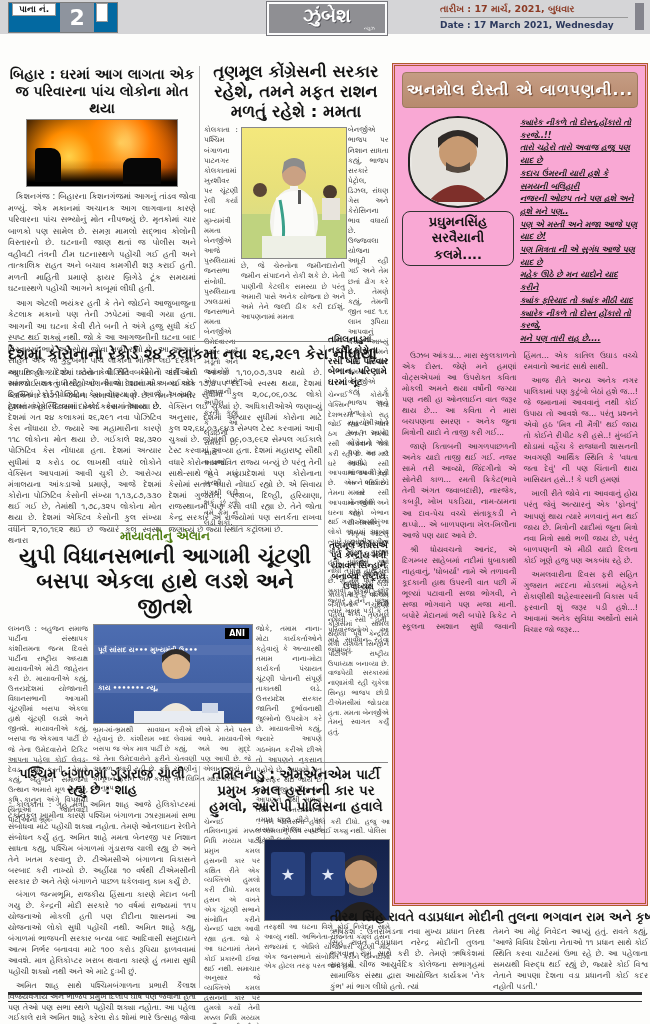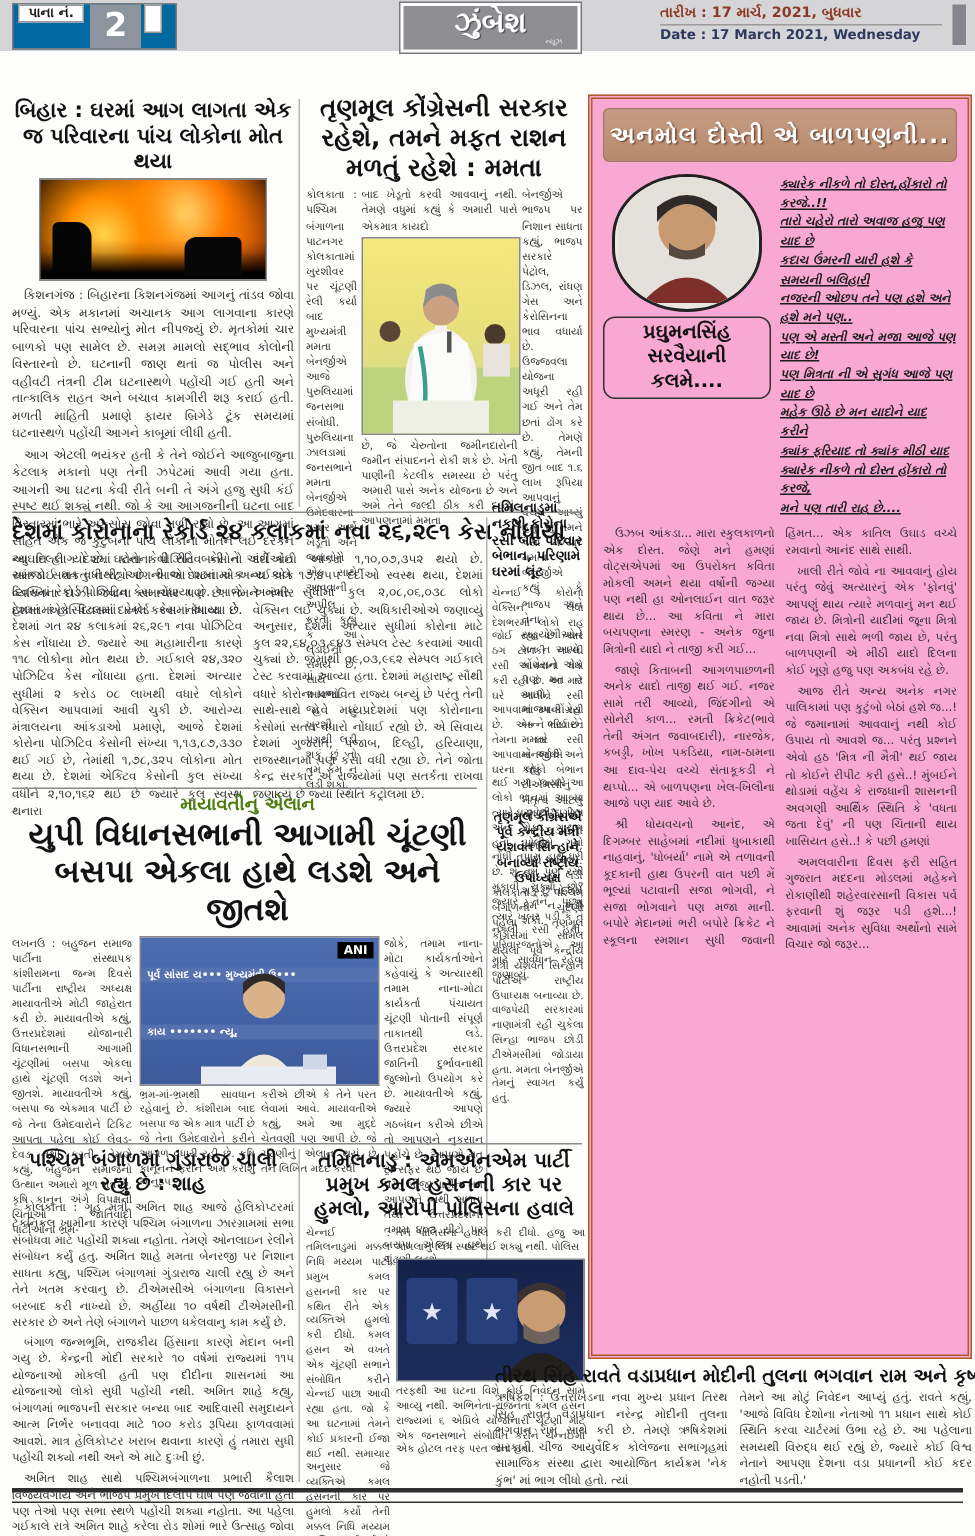--- a/index.html
+++ b/index.html
@@ -100,21 +100,20 @@
   </div>
 </div>
 
 <div class="vrule" style="left:199px;top:66px;height:272px"></div>
 
 <div class="abs" style="left:204px;top:62px;width:184px">
   <div class="hd center" style="font-size:16.5px">તૃણમૂલ કોંગ્રેસની સરકાર રહેશે, તમને મફત રાશન મળતું રહેશે : મમતા</div>
   <div style="display:flex;gap:3px;margin-top:4px">
     <div class="bt" style="width:34px;flex:none;font-size:7.2px">કોલકાતા : પશ્ચિમ બંગાળના પાટનગર કોલકાતામાં ખુરશીવર પર ચૂંટણી રેલી કર્યા બાદ મુખ્યમંત્રી મમતા બેનર્જીએ આજે પુરુલિયામાં જનસભા સંબોધી. પુરુલિયાના ઝાલડામાં જનસભાને મમતા બેનર્જીએ ઉમેદવારના પ્રચાર અર્થે ખેડૂતો અને જવાનોને એક સાથે આવવાની અપીલ કરતા કહ્યું કે આ લડાઈનો સમય છે, સાથે આવજો. જો હું ખુરશી પગથી લડી શકું છું તો તમે કેમ ન લડી શકો.</div>
     <div style="width:104px;flex:none">
-      <div class="bt" style="font-size:7.2px">બાદ ખેડૂતો કરવી આવવાનું નથી. તેમણે વધુમાં કહ્યું કે અમારી પાસે એકમાત્ર કાયદો</div>
       <div class="photo mamataphoto">
         <svg width="104" height="130">
           <rect x="0" y="86" width="104" height="44" fill="#bfd37f"></rect>
           <circle cx="18" cy="62" r="7" fill="#5a4636"></circle>
           <circle cx="88" cy="64" r="7" fill="#4a3a2e"></circle>
           <rect x="80" y="70" width="18" height="22" fill="#e8e4dd"></rect>
           <ellipse cx="52" cy="94" rx="24" ry="34" fill="#f4f3ef"></ellipse>
           <circle cx="52" cy="46" r="12" fill="#caa183"></circle>
           <path d="M40 46 q12 -16 24 0 l-2 -12 q-10 -8 -20 0 z" fill="#8c8c8c"></path>
           <rect x="48" y="58" width="8" height="10" fill="#f4f3ef"></rect>
@@ -245,22 +244,22 @@
       <div>મહેક ઊઠે છે મન યાદોને યાદ કરીને</div>
       <div>ક્યાંક ફરિયાદ તો ક્યાંક મીઠી યાદ</div>
       <div>ક્યારેક નીકળે તો દોસ્ત હોંકારો તો કરજે,</div>
       <div>મને પણ તારી રાહ છે....</div>
     </div>
   </div>
   <div class="anmol-body">
     <p>ઉઝબ આંકડા... મારા સ્કુલકાળનો એક દોસ્ત. જેણે મને હમણાં વોટ્સએપમાં આ ઉપરોક્ત કવિતા મોકલી અમને થયા વર્ષોની જગ્યા પણ નથી હા ઓનલાઈન વાત જરૂર થાય છે... આ કવિતા ને મારા બચપણના સ્મરણ - અનેક જુના મિત્રોની યાદો ને તાજી કરી ગઈ...</p>
     <p>જાણે કિતાબની આગળપાછળની અનેક યાદો તાજી થઈ ગઈ. નજર સામે તરી આવ્યો, જિંદગીનો એ સોનેરી કાળ... રમતી ક્રિકેટ(ભાવે તેની અંગત જવાબદારી), નારજેક, કબડ્ડી, ખોખ પકડિયા, નામ-ઠામના આ દાવ-પેચ વચ્ચે સંતાકૂકડી ને થપ્પો... એ બાળપણના ખેલ-ખિલૌના આજે પણ યાદ આવે છે.</p>
     <p>શ્રી ધોયવચનો આનંદ, એ દિગમ્બર સાહેબમાં નદીમાં ધુબાકાથી નાહવાનું, 'ધોબર્યા' નામે એ તળાવની કૂદકાની હાથ ઉપરની વાત પછી મેં ભૂલ્યાં પટાવાની સજા ભોગવી, ને સજા ભોગવાને પણ મજા માની. બપોરે મેદાનમાં ભરી બપોરે ક્રિકેટ ને સ્કૂલના સ્મશાન સુધી જવાની હિંમત... એક કાતિલ ઉઘાડ વચ્ચે રમવાનો આનંદ સાથે સાથી.</p>
+    <p>આજ રીતે અન્ય અનેક નગર પાલિકામાં પણ કુટુંબો બેઠાં હશે જ...! જે જમાનામાં આવવાનું નથી કોઈ ઉપાય તો આવશે જ... પરંતુ પ્રશ્નને એવો હઠ 'મિત્ર ની મૈત્રી' થઈ જાય તો કોઈને રીપીટ કરી હસે..! મુંબઈને થોડામાં વહેંચ કે રાજધાની શાસનની અવગણી આર્થિક સ્થિતિ કે 'વધતા જતા દેવું' ની પણ ચિંતાની થાય ખાસિયત હસે..! કે પછી હમણાં</p>
     <p>ખાલી રીતે જોવે ના આવવાનું હોય પરંતુ જેવું અત્યારનું એક 'ફોનવું' આપણું થાય ત્યારે મળવાનું મન થઈ જાય છે. મિત્રોની યાદીમાં જૂના મિત્રો નવા મિત્રો સાથે ભળી જાય છે, પરંતુ બાળપણની એ મીઠી યાદો દિલના કોઈ ખૂણે હજુ પણ અકબંધ રહે છે.</p>
-    <p>આજ રીતે અન્ય અનેક નગર પાલિકામાં પણ કુટુંબો બેઠાં હશે જ...! જે જમાનામાં આવવાનું નથી કોઈ ઉપાય તો આવશે જ... પરંતુ પ્રશ્નને એવો હઠ 'મિત્ર ની મૈત્રી' થઈ જાય તો કોઈને રીપીટ કરી હસે..! મુંબઈને થોડામાં વહેંચ કે રાજધાની શાસનની અવગણી આર્થિક સ્થિતિ કે 'વધતા જતા દેવું' ની પણ ચિંતાની થાય ખાસિયત હસે..! કે પછી હમણાં</p>
     <p>અમલવારીના દિવસ ફરી સહિત ગુજરાત મદદના મોડલમાં મહેકને રોકાણીથી શહેરવારસાની વિકાસ પર્વ ફરવાની શું જરૂર પડી હશે...! આવામાં અનેક સુવિધા અર્થોનો સામે વિચાર જો જરૂર...</p>
   </div>
 </div>
 
 <div class="abs" style="left:330px;top:909px;width:318px">
   <div class="hd" style="font-size:12.5px;white-space:nowrap">તીરથ સિંહ રાવતે વડાપ્રધાન મોદીની તુલના ભગવાન રામ અને કૃષ્ણ સાથે કરી</div>
   <div style="display:flex;gap:8px;margin-top:3px">
     <div class="bt" style="flex:1;font-size:7.8px">ઋષિકેશ : ઉત્તરાખંડના નવા મુખ્ય પ્રધાન તિરથ સિંહ રાવતે વડાપ્રધાન નરેન્દ્ર મોદીની તુલના ભગવાન રામ સાથે કરી છે. તેમણે ઋષિકેશમાં સરકારી ચીજ આયુર્વેદિક કોલેજના સભાગૃહમાં સામાજિક સંસ્થા દ્વારા આયોજિત કાર્યક્રમ 'નેક કુંભ' માં ભાગ લીધો હતો. ત્યાં</div>
     <div class="bt" style="flex:1;font-size:7.8px">તેમને આ મોટું નિવેદન આપ્યું હતું. રાવતે કહ્યું, 'આજે વિવિધ દેશોના નેતાઓ ૧૧ પ્રધાન સાથે કોઈ સ્થિતિ કરવા ચાર્ટરમાં ઉભા રહે છે. આ પહેલાના સમયથી વિરુદ્ધ થઈ રહ્યું છે, જ્યારે કોઈ વિશ્વ નેતાને આપણા દેશના વડા પ્રધાનની કોઈ કદર નહોતી પડતી.'</div>
   </div>

